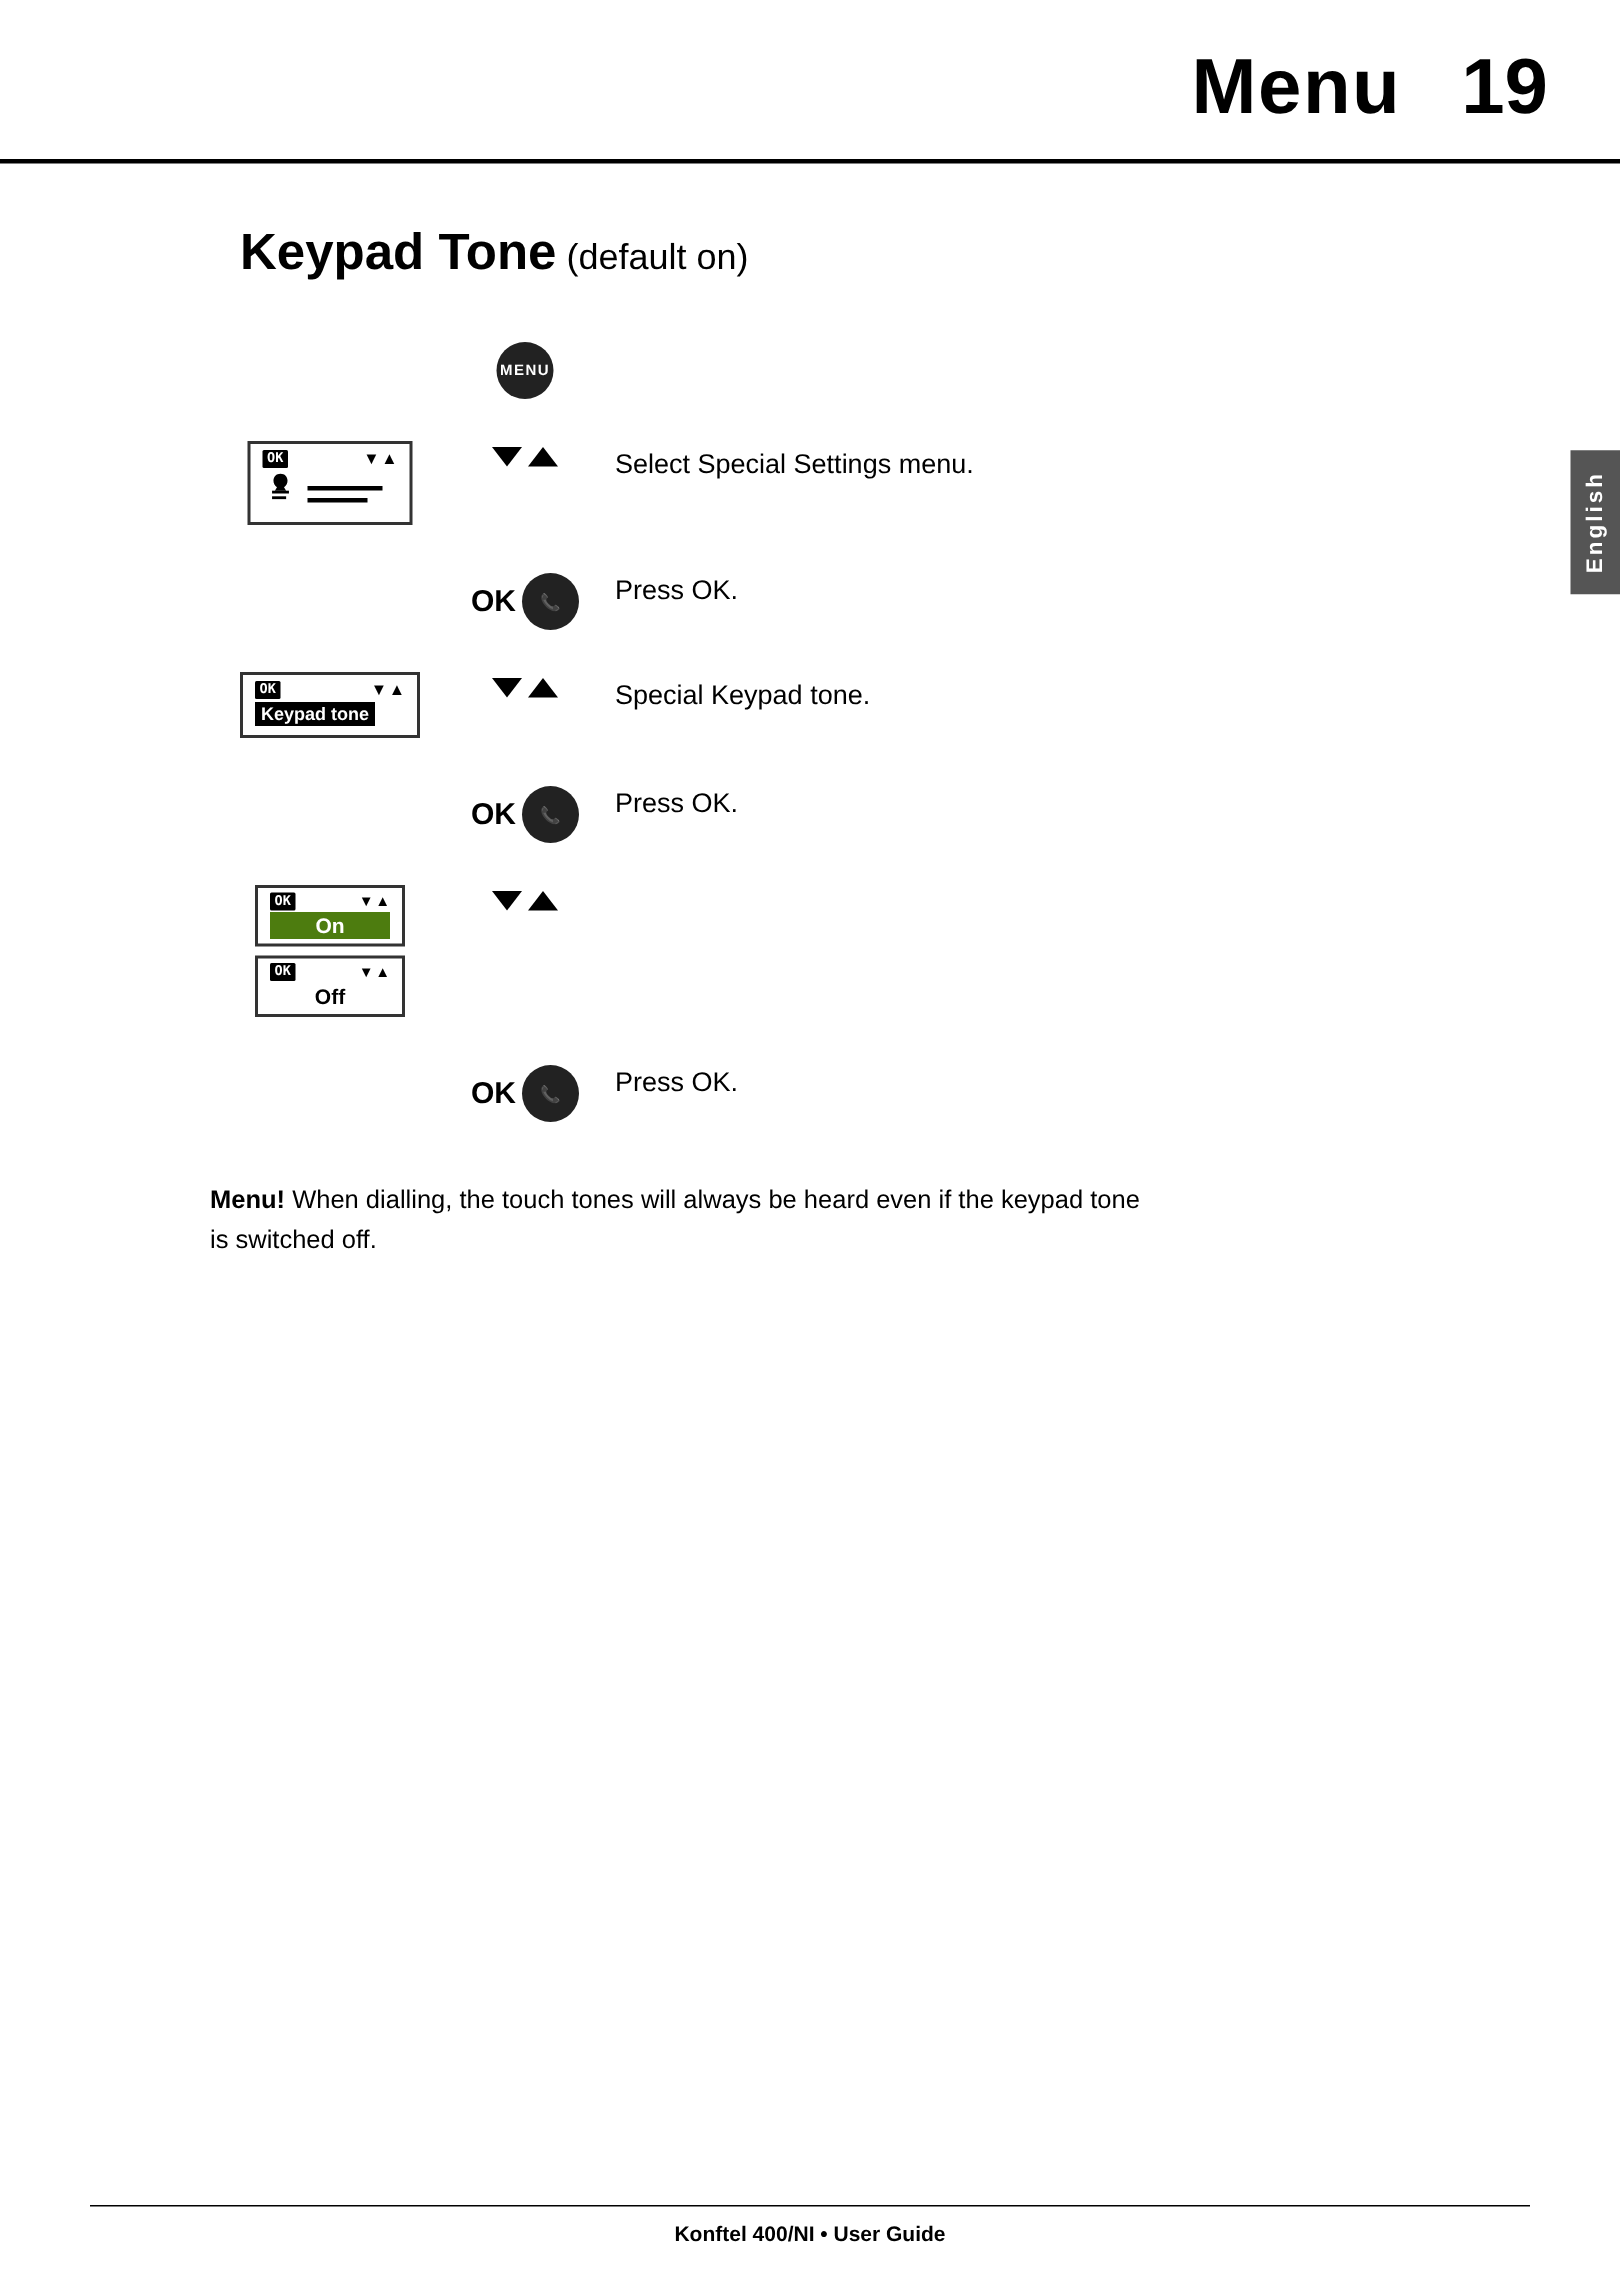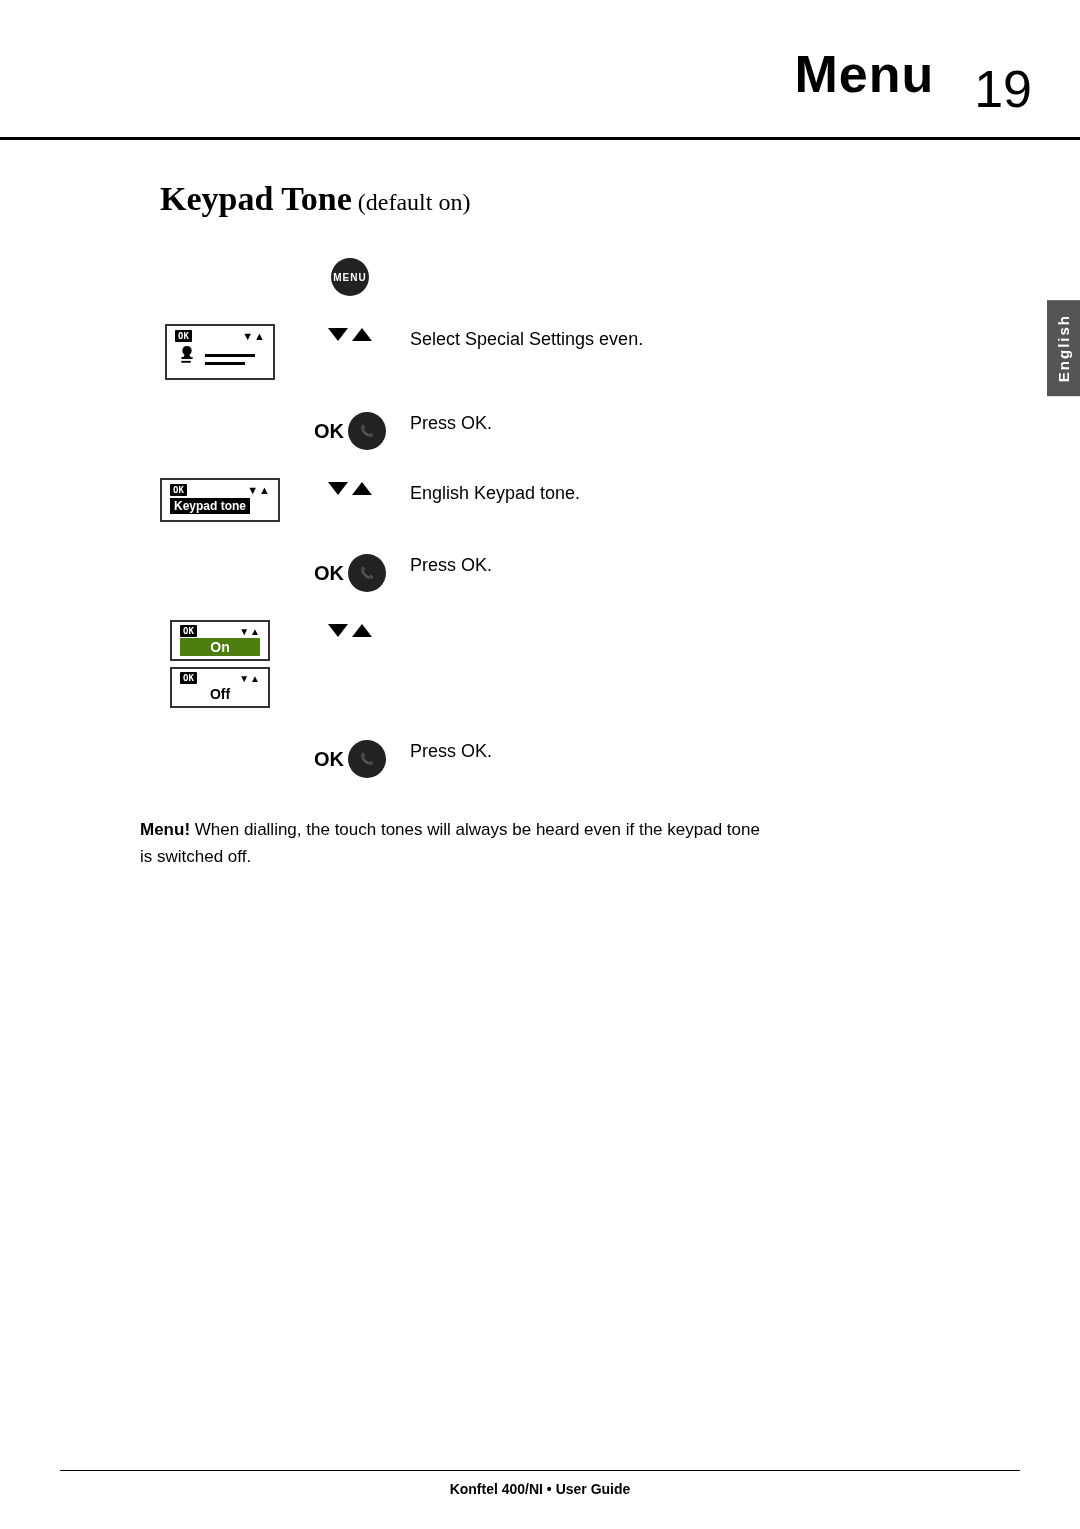--- a/index.html
+++ b/index.html
@@ -24,38 +24,36 @@
     }
 
     .header-title {
       font-size: 52px;
       font-weight: 900;
       letter-spacing: 1px;
     }
 
     .header-page {
       font-size: 52px;
-      font-weight: 400;
+      font-weight: 700;
       margin-left: 40px;
-      margin-top: 31px;
     }
 
     
     .content {
       padding: 40px 60px 40px 60px;
       position: relative;
     }
 
     
     .section-title {
       font-size: 34px;
       font-weight: 900;
       margin-bottom: 36px;
       margin-left: 100px;
-      font-family: Liberation Serif, serif;
     }
 
     .section-title .default-text {
       font-size: 24px;
       font-weight: 400;
     }
 
     
     .steps {
       margin-left: 80px;
@@ -321,21 +319,21 @@
             </div>
           </div>
         </div>
       </div>
       <div class="step-icon">
         <div class="updown-arrows">
           <div class="arrow-down"></div>
           <div class="arrow-up"></div>
         </div>
       </div>
-      <div class="step-text">Select Special Settings even.</div>
+      <div class="step-text">Select Special Settings menu.</div>
     </div>
 
     <div class="step-row">
       <div class="step-screen"></div>
       <div class="step-icon">
         <div class="ok-phone-btn">
           <span style="font-size:20px;font-weight:bold;">OK</span>
           <div class="ok-circle-btn">
             <span>📞</span>
           </div>
@@ -359,21 +357,21 @@
             <div style="background:#000;color:#fff;padding:1px 4px;font-size:12px;font-weight:bold;">Keypad tone</div>
           </div>
         </div>
       </div>
       <div class="step-icon">
         <div class="updown-arrows">
           <div class="arrow-down"></div>
           <div class="arrow-up"></div>
         </div>
       </div>
-      <div class="step-text">English Keypad tone.</div>
+      <div class="step-text">Special Keypad tone.</div>
     </div>
 
     <div class="step-row">
       <div class="step-screen"></div>
       <div class="step-icon">
         <div class="ok-phone-btn">
           <span style="font-size:20px;font-weight:bold;">OK</span>
           <div class="ok-circle-btn">
             <span>📞</span>
           </div>

